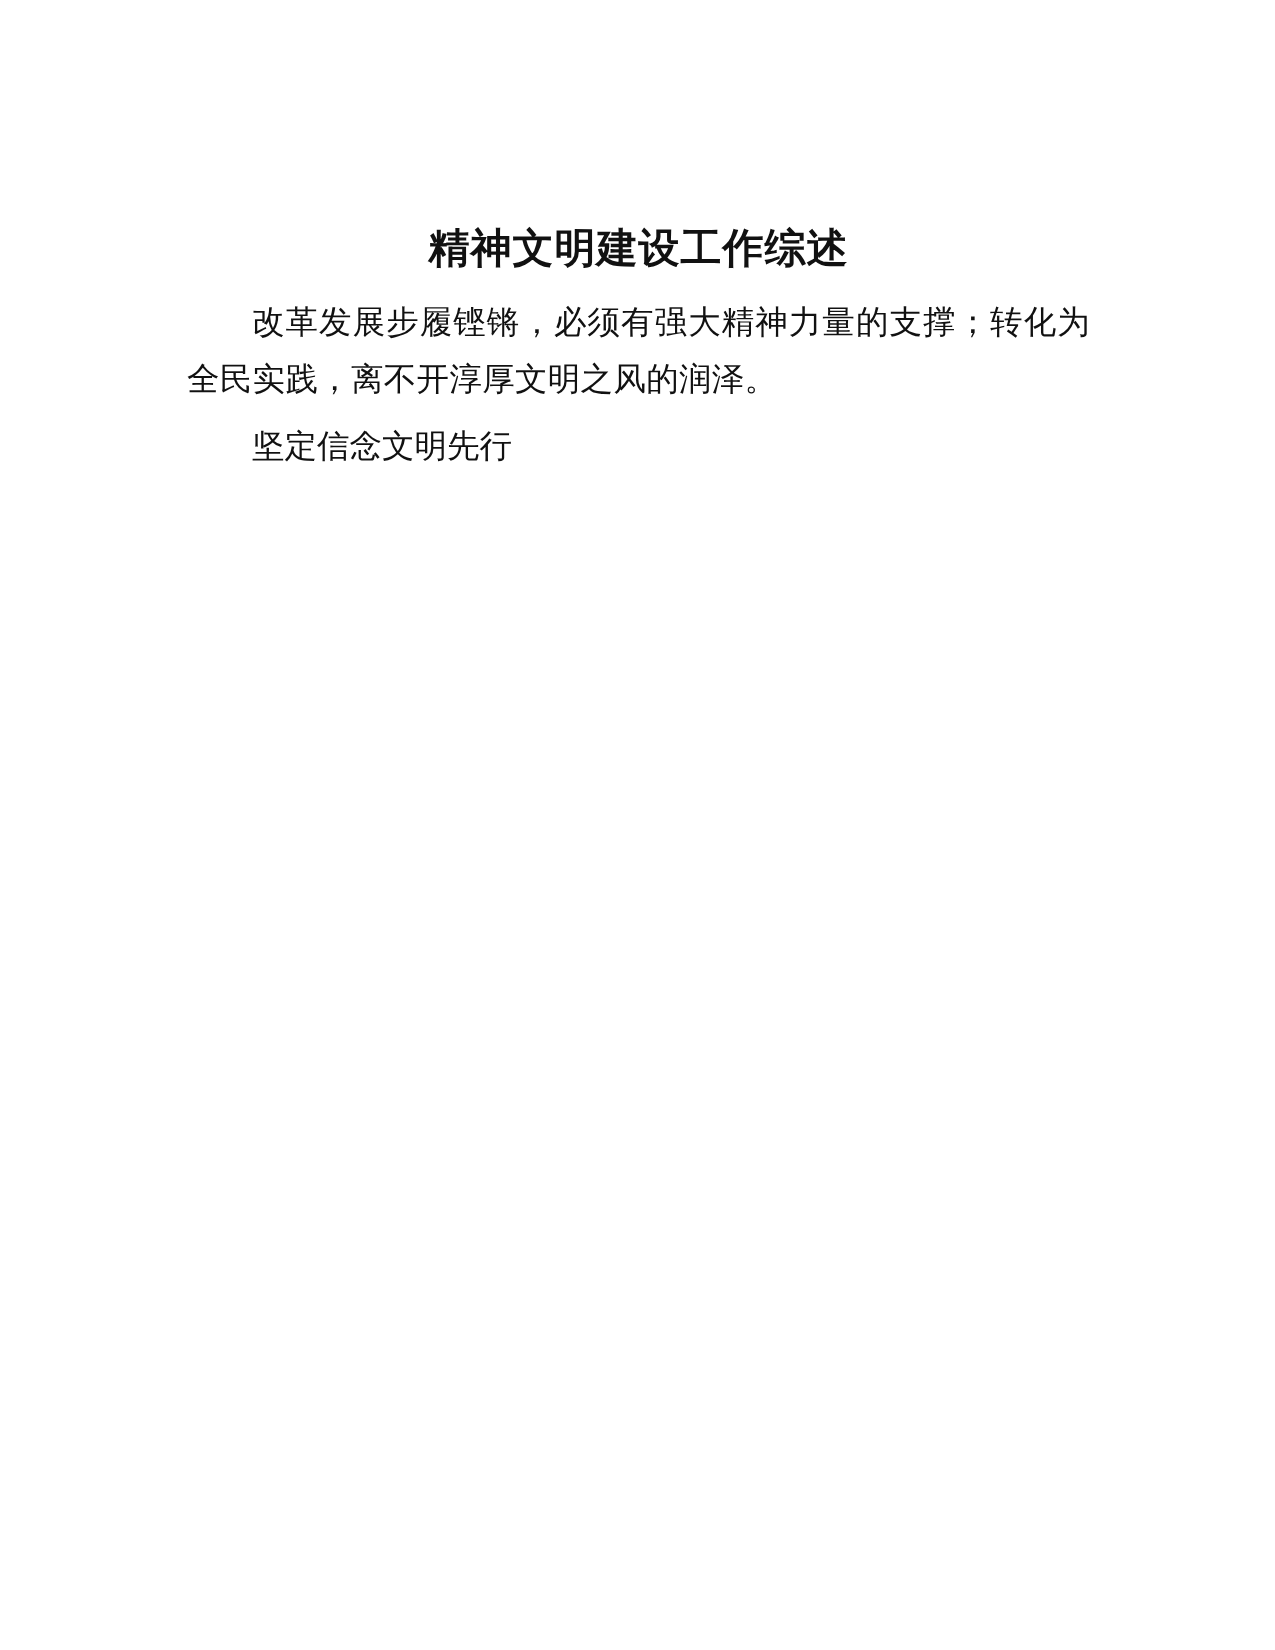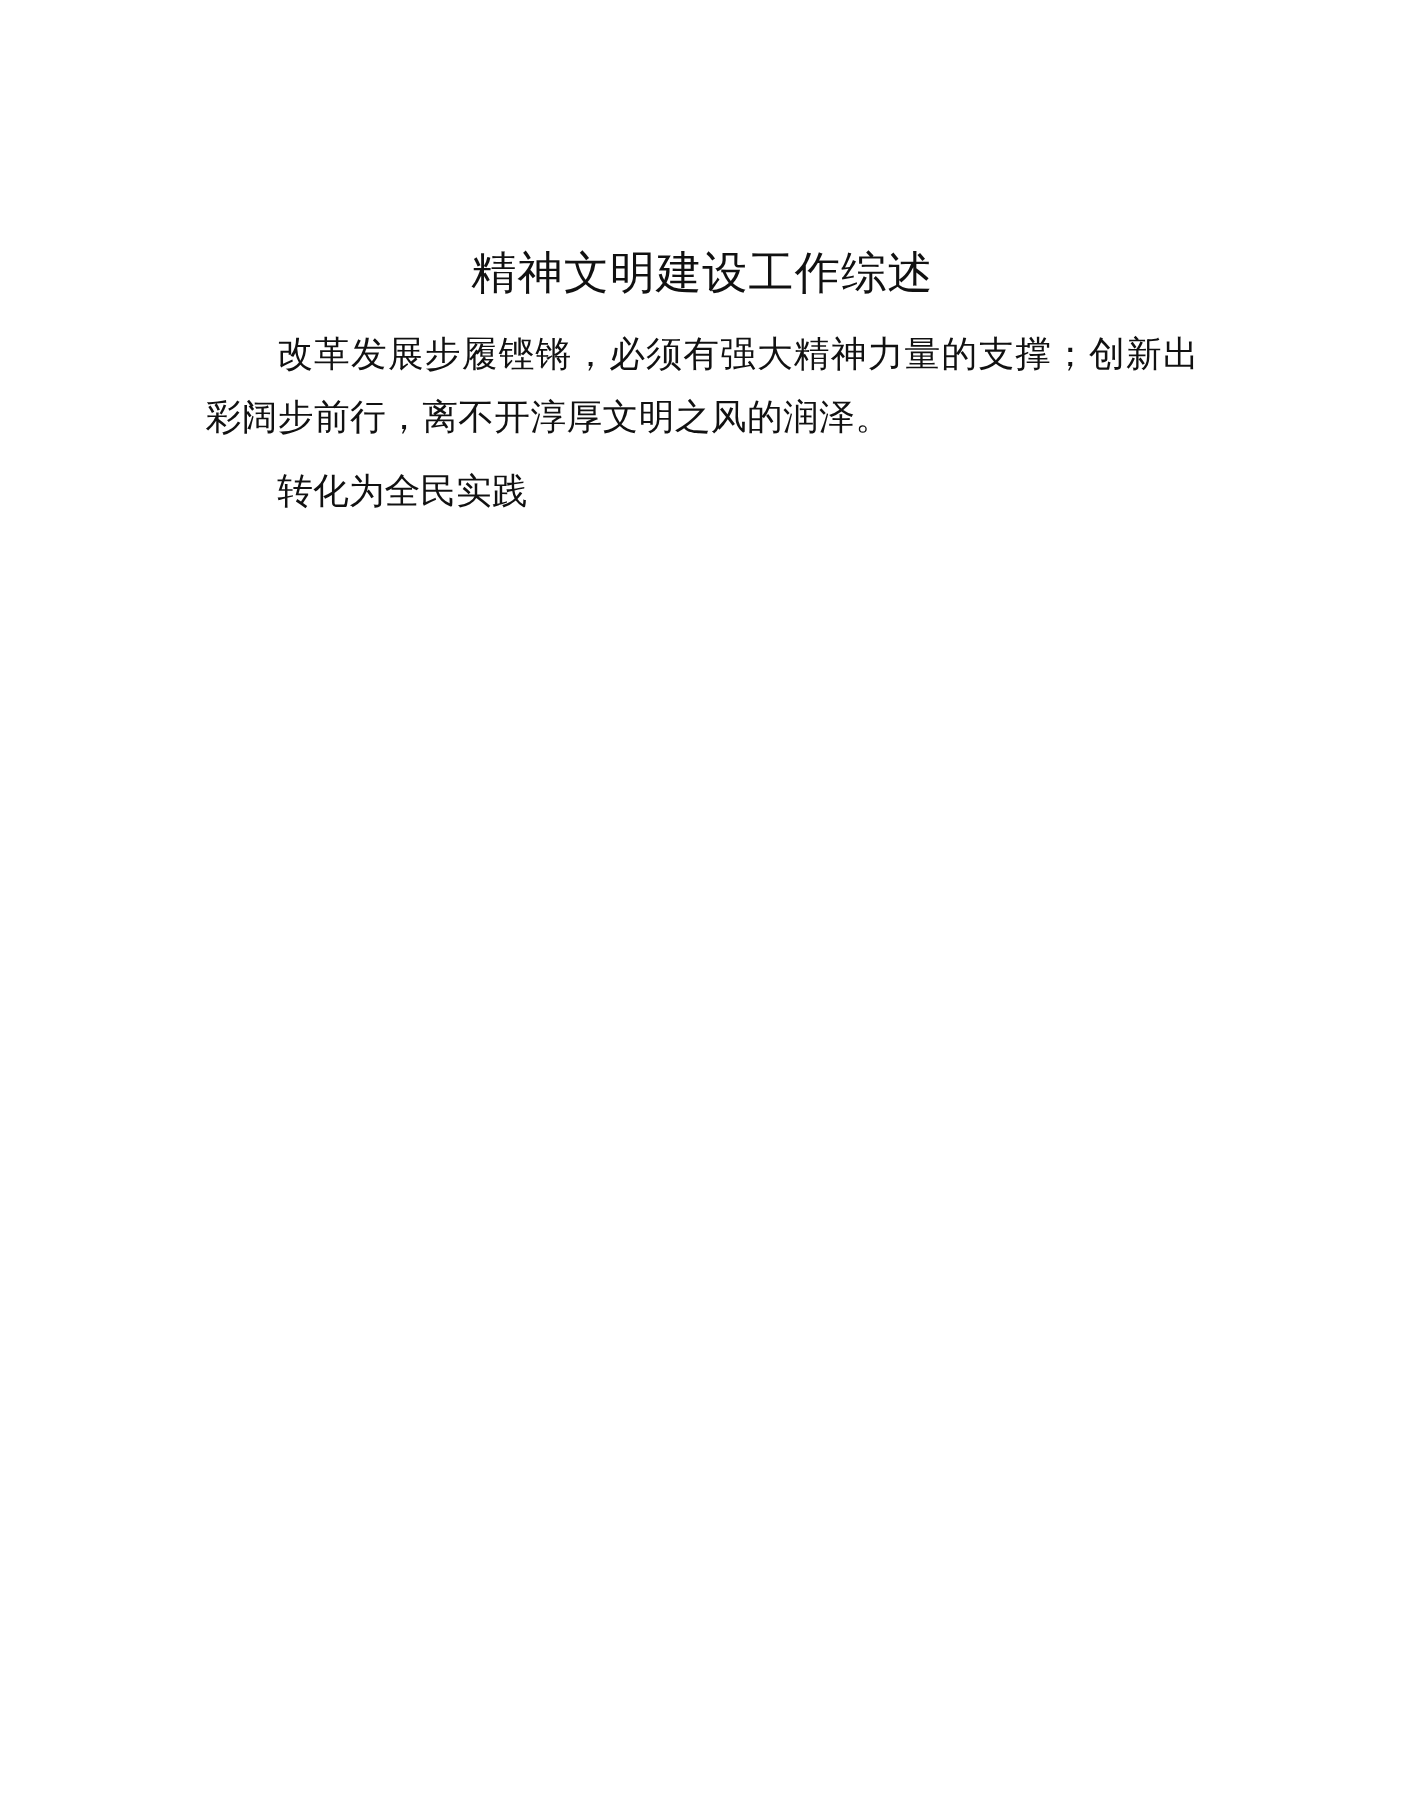--- a/index.html
+++ b/index.html
@@ -19,21 +19,21 @@
       position: absolute;
       left: 187px;
       top: 218px;
       width: 903px;
     }
     .doc-title {
       text-align: center;
       font-size: 41px;
       line-height: 60px;
       margin: 0 0 16px 0;
-      font-weight: normal;
+      font-weight: bold;
       letter-spacing: 1px;
     }
     .para {
       font-size: 32.5px;
       line-height: 57px;
       margin: 0 0 10px 0;
       text-indent: 2em;
       text-align: justify;
       letter-spacing: 0.3px;
       word-break: break-all;
@@ -44,17 +44,17 @@
       margin: 0 0 10px 0;
       text-indent: 2em;
     }
   </style>
 </head>
 <body>
 
 <div class="page">
   <h1 class="doc-title">精神文明建设工作综述</h1>
 
-  <p class="para">改革发展步履铿锵，必须有强大精神力量的支撑；创新出彩阔步前行，离不开淳厚文明之风的润泽。</p>
+  <p class="para">改革发展步履铿锵，必须有强大精神力量的支撑；转化为全民实践，离不开淳厚文明之风的润泽。</p>
 
-  <p class="subhead">转化为全民实践</p>
+  <p class="subhead">坚定信念文明先行</p>
 
 </div>
 
 </body></html>

